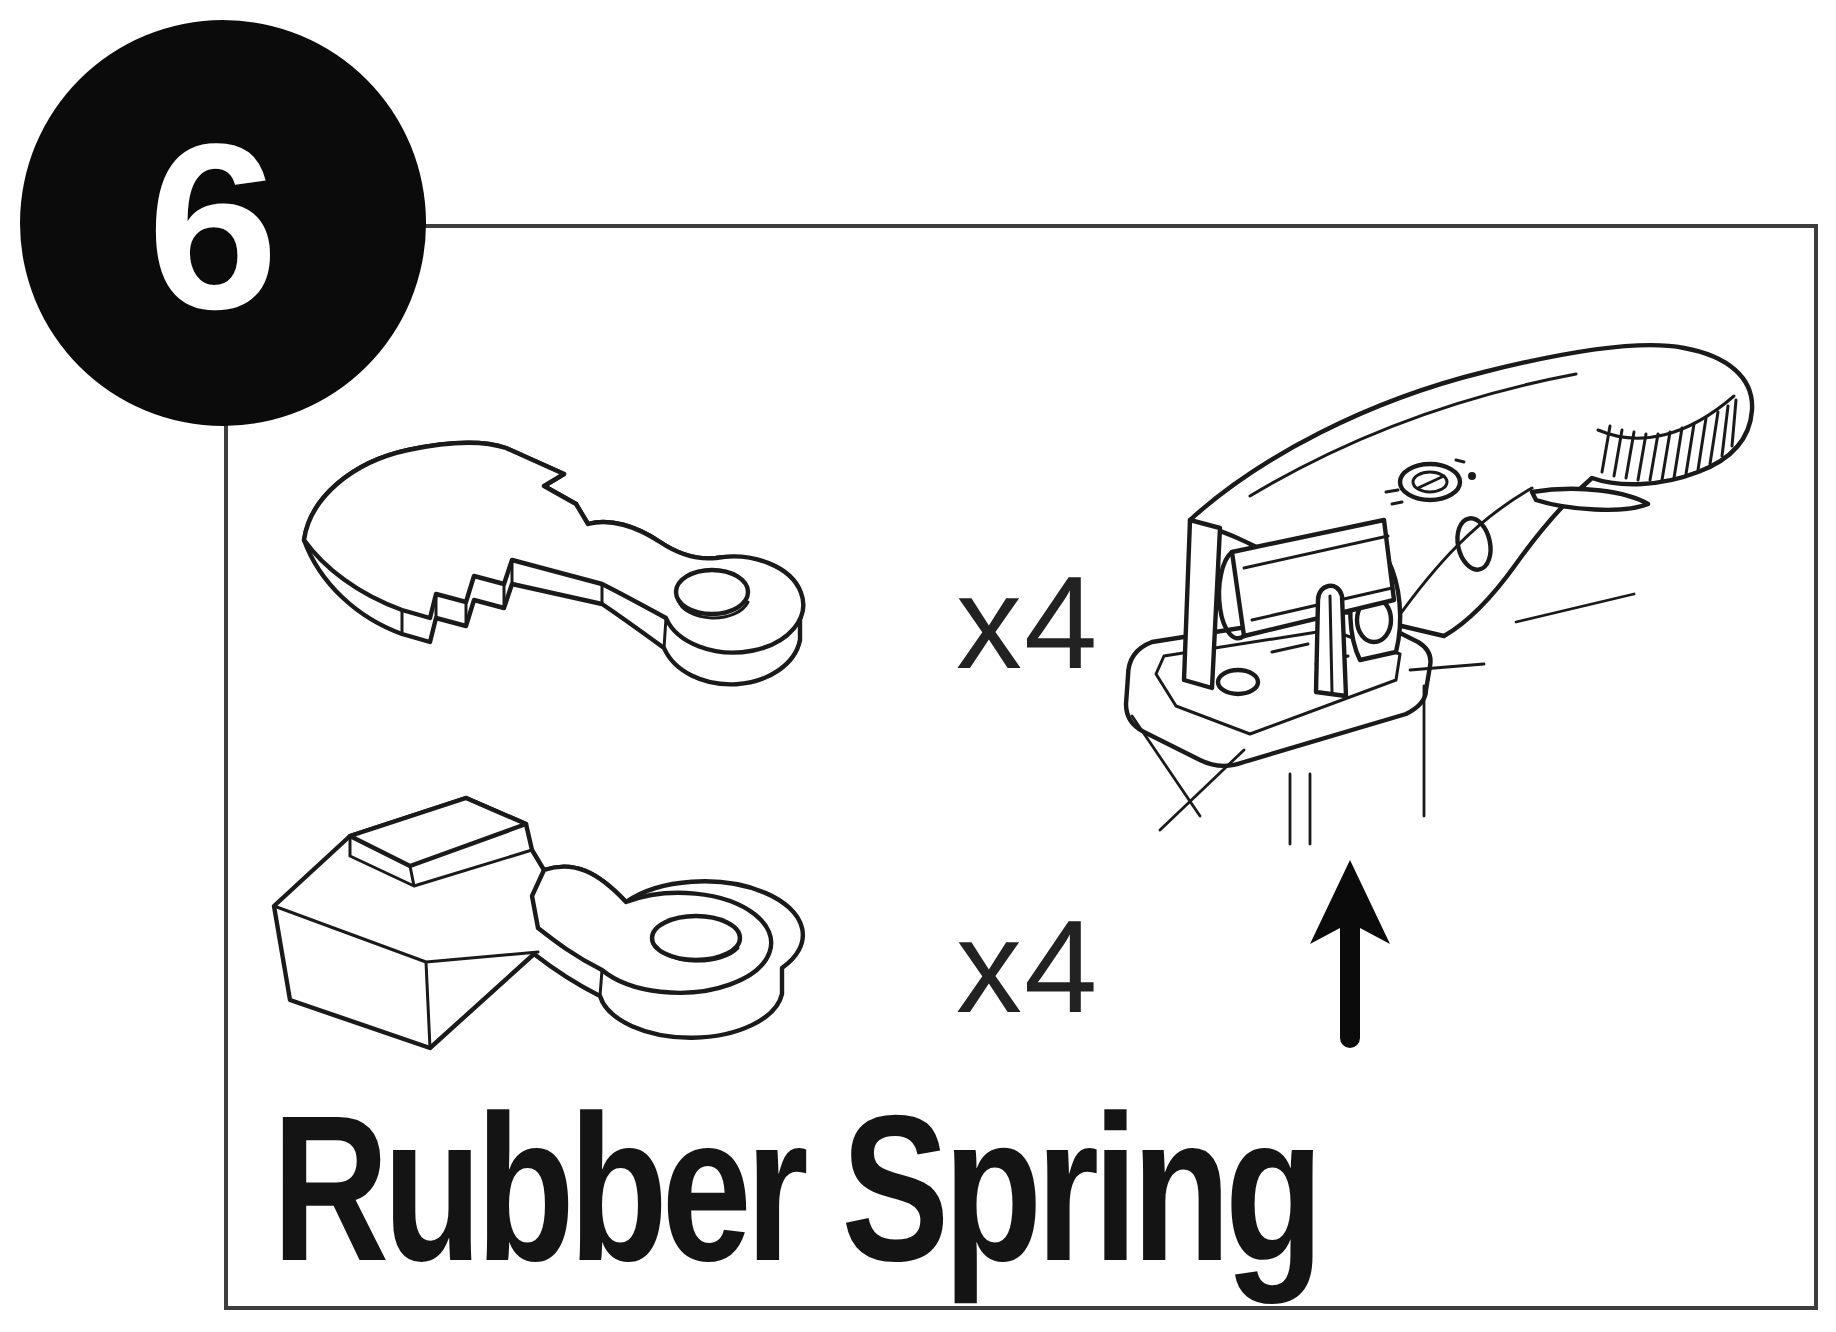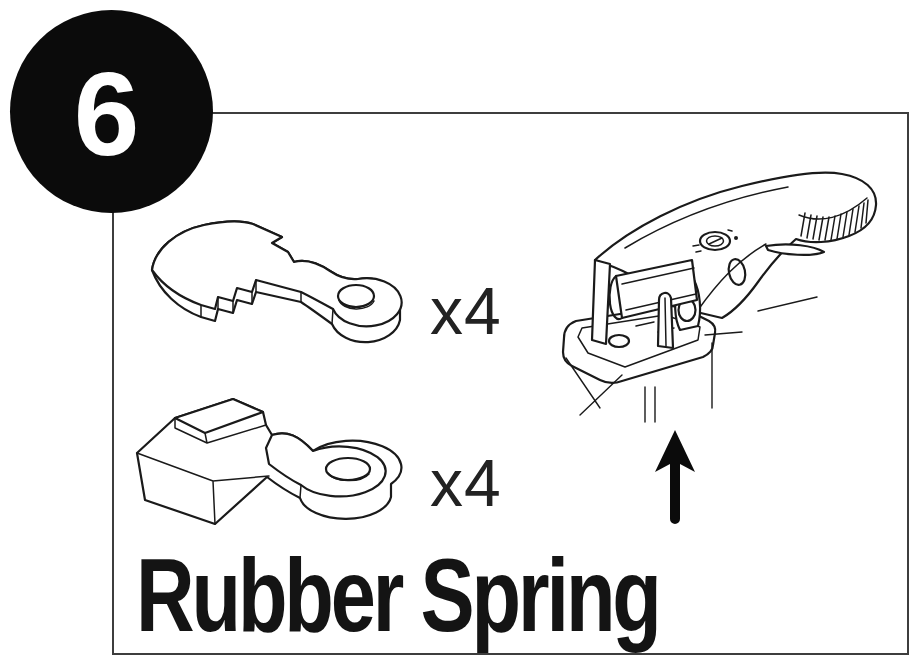--- a/index.html
+++ b/index.html
@@ -20,21 +20,21 @@
     border-radius:50%;background:#0b0b0b;z-index:5;
     display:flex;align-items:center;justify-content:center;
   }
   .step-badge .num{
     color:#ffffff;font-size:118px;font-weight:700;line-height:1;
     transform:translate(-5px,2px);
   }
 
   .qty{
     position:absolute;color:#222222;font-size:66px;font-weight:300;
-    line-height:1;letter-spacing:1px;
+    line-height:1;letter-spacing:1px;margin-left:48px;
   }
   .qty-1{left:430px;top:278px;}
   .qty-2{left:430px;top:450px;}
 
   .title{
     position:absolute;left:136px;top:543px;color:#141414;
     font-size:104px;font-weight:700;line-height:1;letter-spacing:-4px;
     transform:scaleX(0.78);transform-origin:left top;white-space:nowrap;
   }
 

